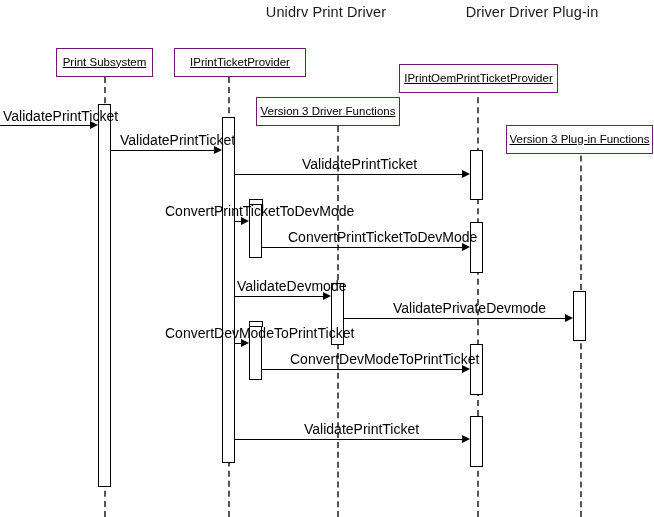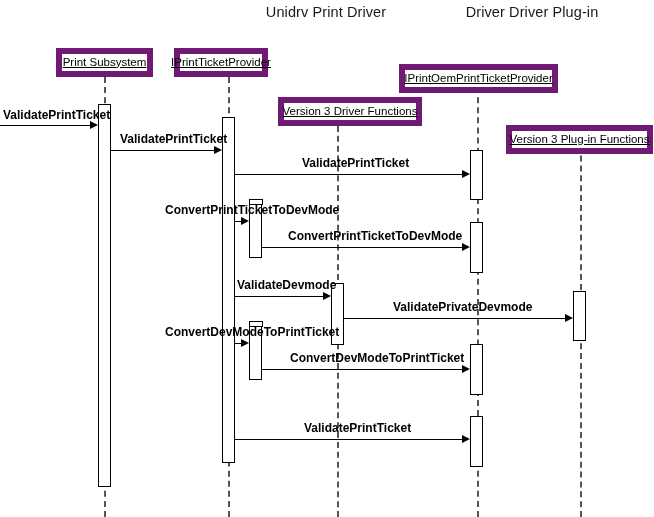--- a/index.html
+++ b/index.html
@@ -23,21 +23,21 @@
     position: absolute;
     font-size: 14.5px;
     color: #1a1a1a;
     white-space: nowrap;
     text-align: center;
     letter-spacing: 0.1px;
   }
   .actor-box {
     position: absolute;
     box-sizing: border-box;
-    border: 6px solid #701a75;
+    border: 1px solid #701a75;
     background: #ffffff;
     display: flex;
     align-items: center;
     justify-content: center;
   }
   .actor-label {
     font-size: 11.5px;
     color: #000000;
     text-decoration: underline;
     white-space: nowrap;
@@ -62,25 +62,24 @@
   .msg-head {
     position: absolute;
     width: 0;
     height: 0;
     border-top: 4.5px solid transparent;
     border-bottom: 4.5px solid transparent;
     border-left: 8px solid #000000;
   }
   .msg-label {
     position: absolute;
-    font-size: 12px;
+    font-size: 14px;
     color: #000000;
     white-space: nowrap;
     line-height: 1;
-    font-weight: bold;
   }
   .self-hook {
     position: absolute;
     box-sizing: border-box;
     border-top: 1px solid #000000;
     border-left: 1px solid #000000;
     border-right: 1px solid #000000;
   }
 </style>
 </head>
@@ -93,24 +92,24 @@
 
   <div class="lifeline" style="left:104px;top:77px;height:440px;"></div>
   <div class="lifeline" style="left:228px;top:77px;height:440px;"></div>
   <div class="lifeline" style="left:337px;top:126px;height:391px;"></div>
   <div class="lifeline" style="left:477px;top:77px;height:440px;"></div>
   <div class="lifeline" style="left:580px;top:126px;height:391px;"></div>
 
   <div class="actor-box" style="left:56px;top:48px;width:97px;height:29px;">
     <span class="actor-label">Print Subsystem</span>
   </div>
-  <div class="actor-box" style="left:174px;top:48px;width:94px;height:29px;">
+  <div class="actor-box" style="left:174px;top:48px;width:132px;height:29px;">
     <span class="actor-label">IPrintTicketProvider</span>
   </div>
-  <div class="actor-box" style="left:256px;top:97px;width:144px;height:29px;margin-left:22px;">
+  <div class="actor-box" style="left:256px;top:97px;width:144px;height:29px;">
     <span class="actor-label">Version 3 Driver Functions</span>
   </div>
   <div class="actor-box" style="left:399px;top:48px;width:159px;height:29px;margin-top:16px;">
     <span class="actor-label">IPrintOemPrintTicketProvider</span>
   </div>
   <div class="actor-box" style="left:506px;top:97px;width:147px;height:29px;margin-top:28px;">
     <span class="actor-label">Version 3 Plug-in Functions</span>
   </div>
 
   <div class="activation" style="left:98px;top:104px;width:13px;height:383px;"></div>

